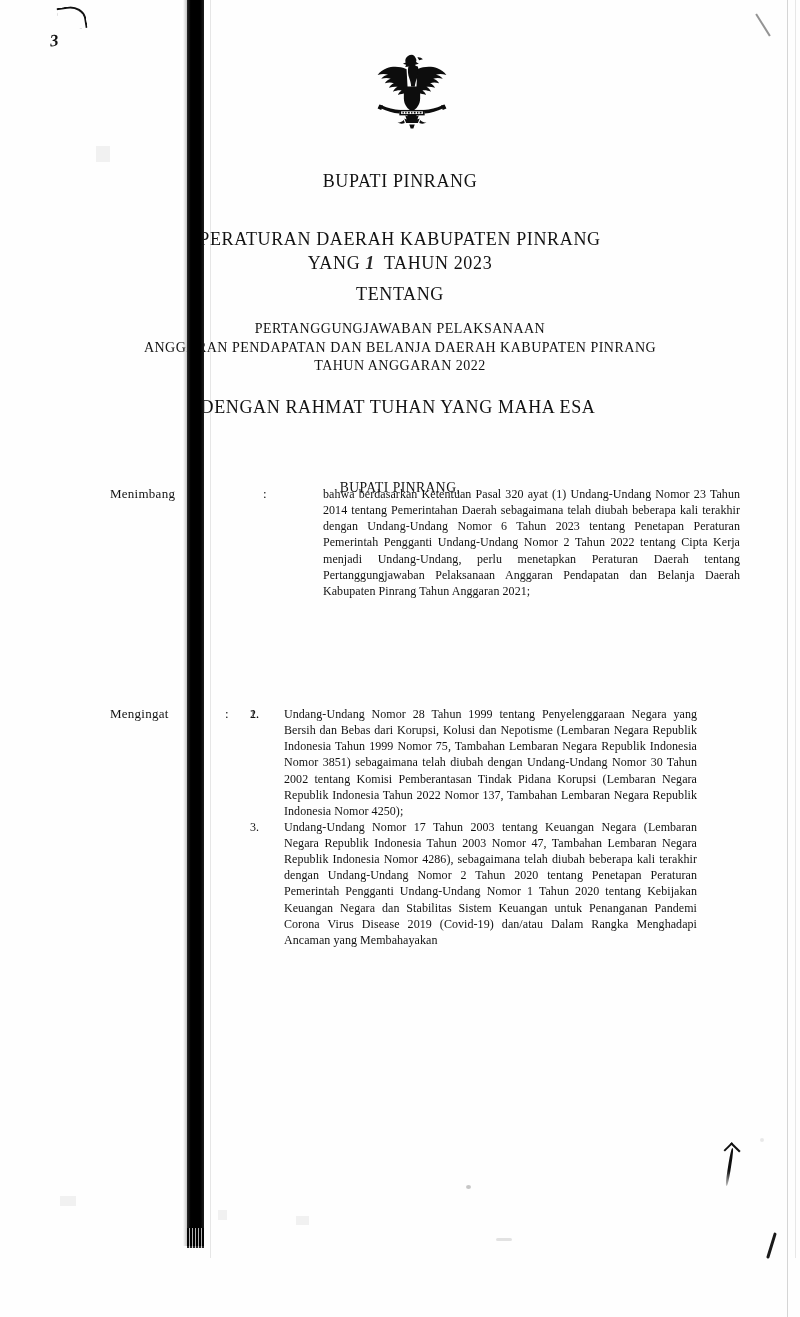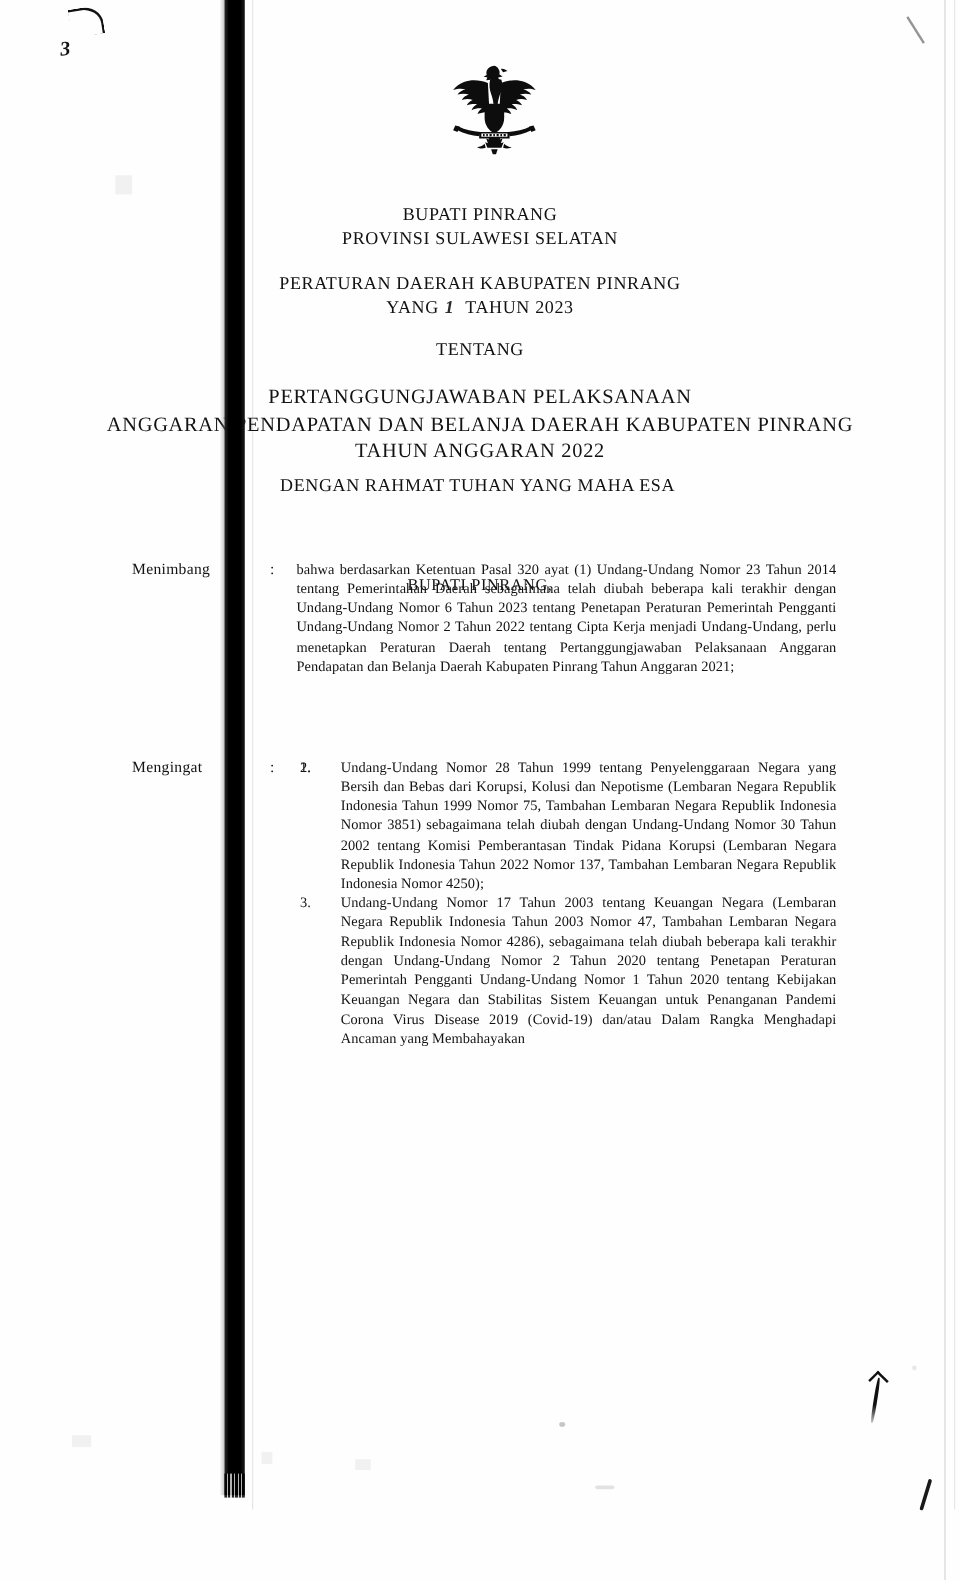--- a/index.html
+++ b/index.html
@@ -149,40 +149,40 @@
   
   .doc{
     position:absolute;
     left:0; top:0;
     width:800px;
     z-index:5;
   }
   .ctr{
     text-align:center;
     letter-spacing:.035em;
-    font-size:15px;
+    font-size:18px;
     line-height:1.33;
   }
   .ctr .l{ display:block; }
   .blk-inst{
     position:absolute;
     top:170px; left:0; right:0;
   }
   .blk-perda{
     position:absolute;
     top:228px; left:0; right:0;
   }
   .blk-tentang{
     position:absolute;
     top:283px; left:0; right:0;
   }
   .blk-title{
     position:absolute;
     top:320px; left:0; right:0;
-    font-size:17px;
+    font-size:14px;
   }
   .blk-rahmat{
     position:absolute;
     top:396px; left:0; right:4px;
   }
   .blk-bupati{
     position:absolute;
     top:431px; left:0; right:0;
     font-size:13.6px;
     margin-top:48px;
@@ -218,22 +218,22 @@
   }
   .clause .body{
     flex:1 1 auto;
     font-size:12px;
     line-height:1.345;
     text-align:justify;
     text-justify:inter-word;
     letter-spacing:.005em;
     max-width:450px;
   }
-  .clause-menimbang{ top:466px; }
-  .clause-mengingat{ top:631px; }
+  .clause-menimbang{ top:486px;gap:38px; }
+  .clause-mengingat{ top:706px; }
 
   ol.items{
     margin:0;
     padding:0;
     list-style:none;
   }
   ol.items > li{
     position:relative;
     padding-left:37px;
     margin-bottom:0;
@@ -308,21 +308,20 @@
 
         <path d="M82 150c-4 4-9 6-14 6 5 3 11 3 16 1zM118 150c4 4 9 6 14 6-5 3-11 3-16 1z"></path>
       </g>
     </svg>
   </div>
 
   <div class="doc">
 
     <div class="ctr blk-inst">
       <span class="l">BUPATI PINRANG</span>
-      <span class="l">PROVINSI SULAWESI SELATAN</span>
     </div>
 
     <div class="ctr blk-perda">
       <span class="l">PERATURAN DAERAH KABUPATEN PINRANG</span>
       <span class="l nomor-line"><span>YANG</span><span class="hand">1</span><span>TAHUN 2023</span></span>
     </div>
 
     <div class="ctr blk-tentang">
       <span class="l">TENTANG</span>
     </div>

